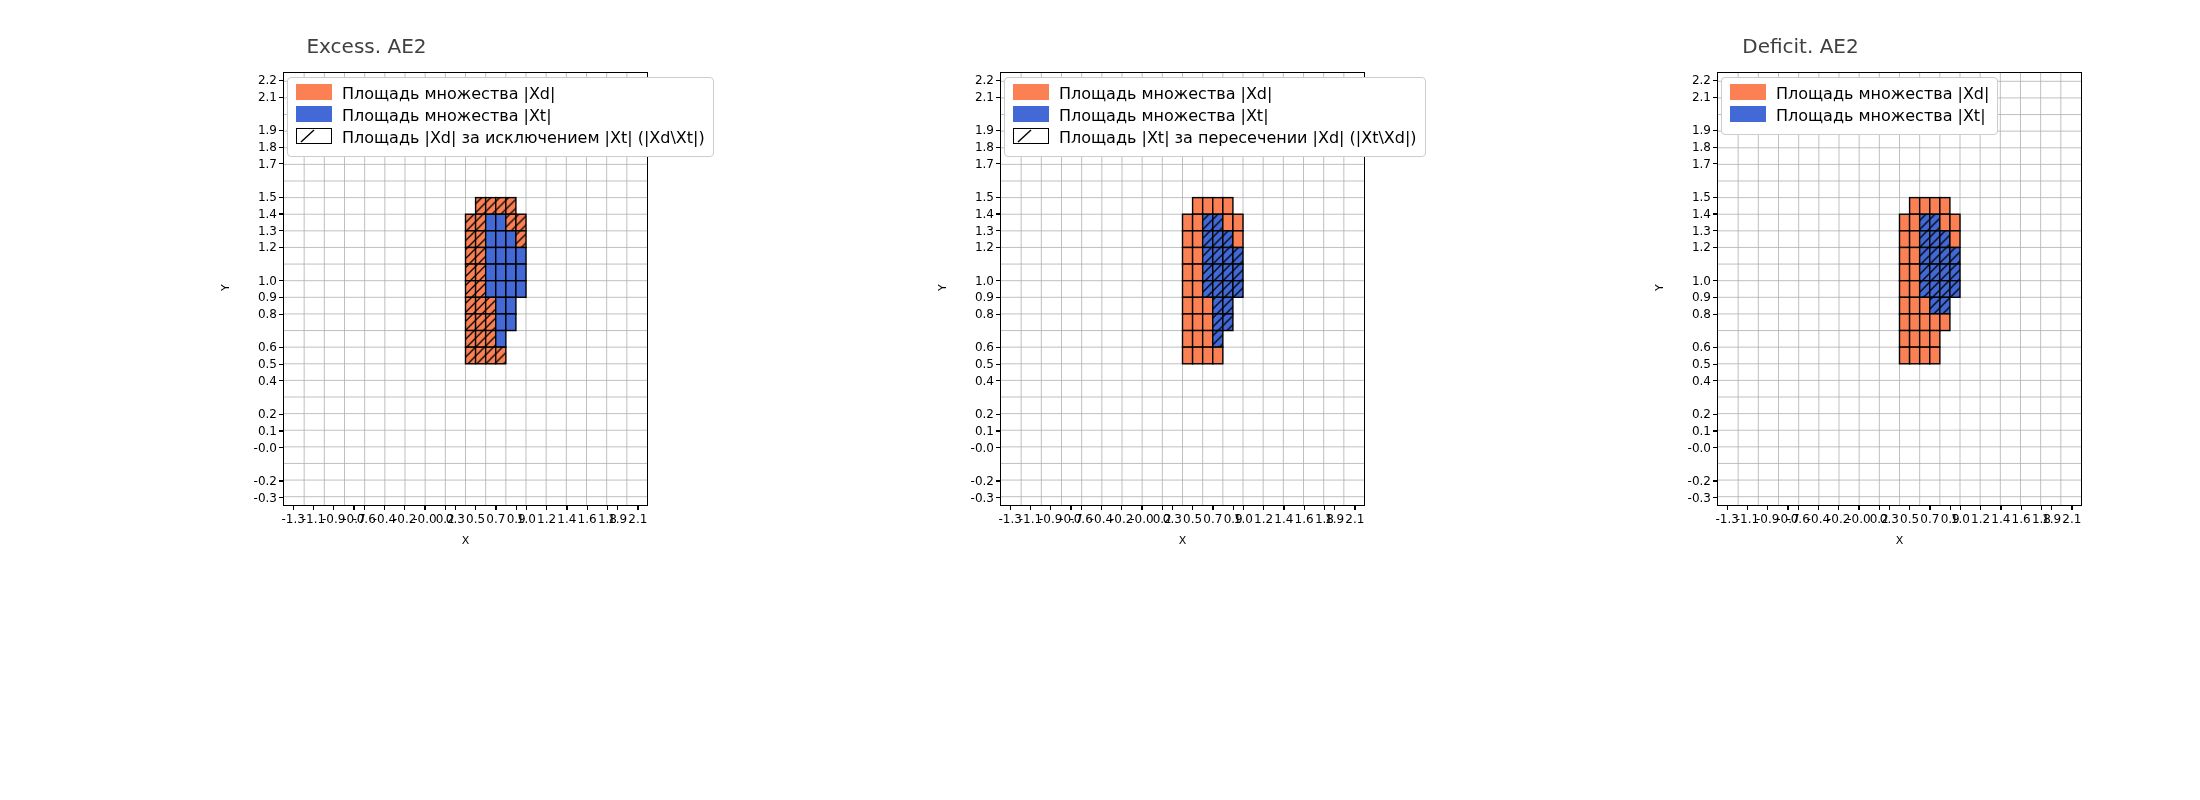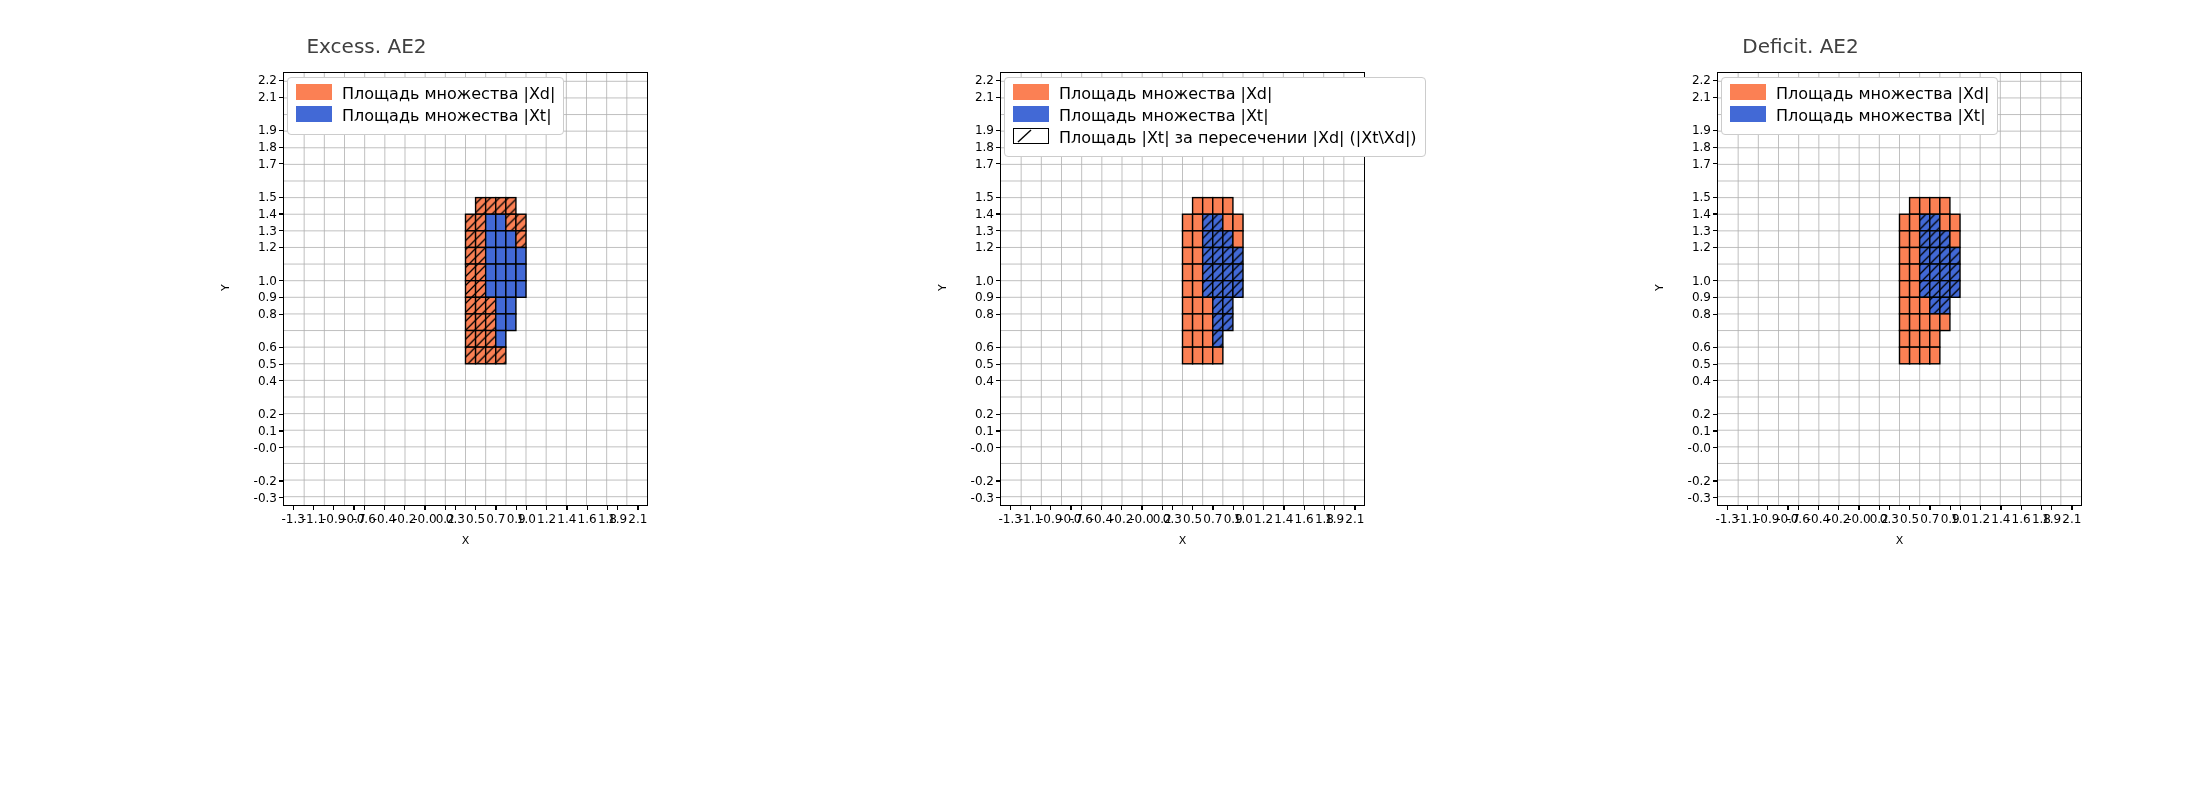--- a/index.html
+++ b/index.html
@@ -248,20 +248,28 @@
         <div class="xlabel" style="left: 283px; width: 365px; top: 534px;">X</div>
         <div class="ylabel" style="left: 195px; top: 281px; width: 60px; text-align: center;">Y</div>
         <div class="legend" style="left: 287px; top: 77px;">
           <div class="legend-row">
             <span class="legend-swatch sw-orange"></span>
             <span class="legend-text">Площадь множества |Xd|</span>
           </div>
           <div class="legend-row">
             <span class="legend-swatch sw-blue"></span>
             <span class="legend-text">Площадь множества  |Xt|</span>
+          </div>
+          <div class="legend-row">
+            <span class="legend-swatch sw-hatch">
+              <svg width="34" height="14" viewBox="0 0 34 14" style="display:block">
+                <line x1="4" y1="13" x2="17" y2="1" stroke="#000" stroke-width="1.4"></line>
+              </svg>
+            </span>
+            <span class="legend-text">Площадь |Xd| за исключением |Xt| (|Xd\Xt|)</span>
           </div>
         </div>
       </div>
       <div class="panel" style="left: 717px; width: 733px;">
         <div class="axes" style="left: 283px; top: 72px; width: 365px; height: 434px;">
           <svg class="gridlayer" viewBox="0 0 365 434" preserveAspectRatio="none">
             <line x1="20.27777777777777" x2="20.27777777777777" y1="0" y2="434" stroke="#b0b0b0" stroke-width="0.8"></line>
             <line x1="40.55555555555554" x2="40.55555555555554" y1="0" y2="434" stroke="#b0b0b0" stroke-width="0.8"></line>
             <line x1="60.83333333333332" x2="60.83333333333332" y1="0" y2="434" stroke="#b0b0b0" stroke-width="0.8"></line>
             <line x1="81.11111111111109" x2="81.11111111111109" y1="0" y2="434" stroke="#b0b0b0" stroke-width="0.8"></line>

